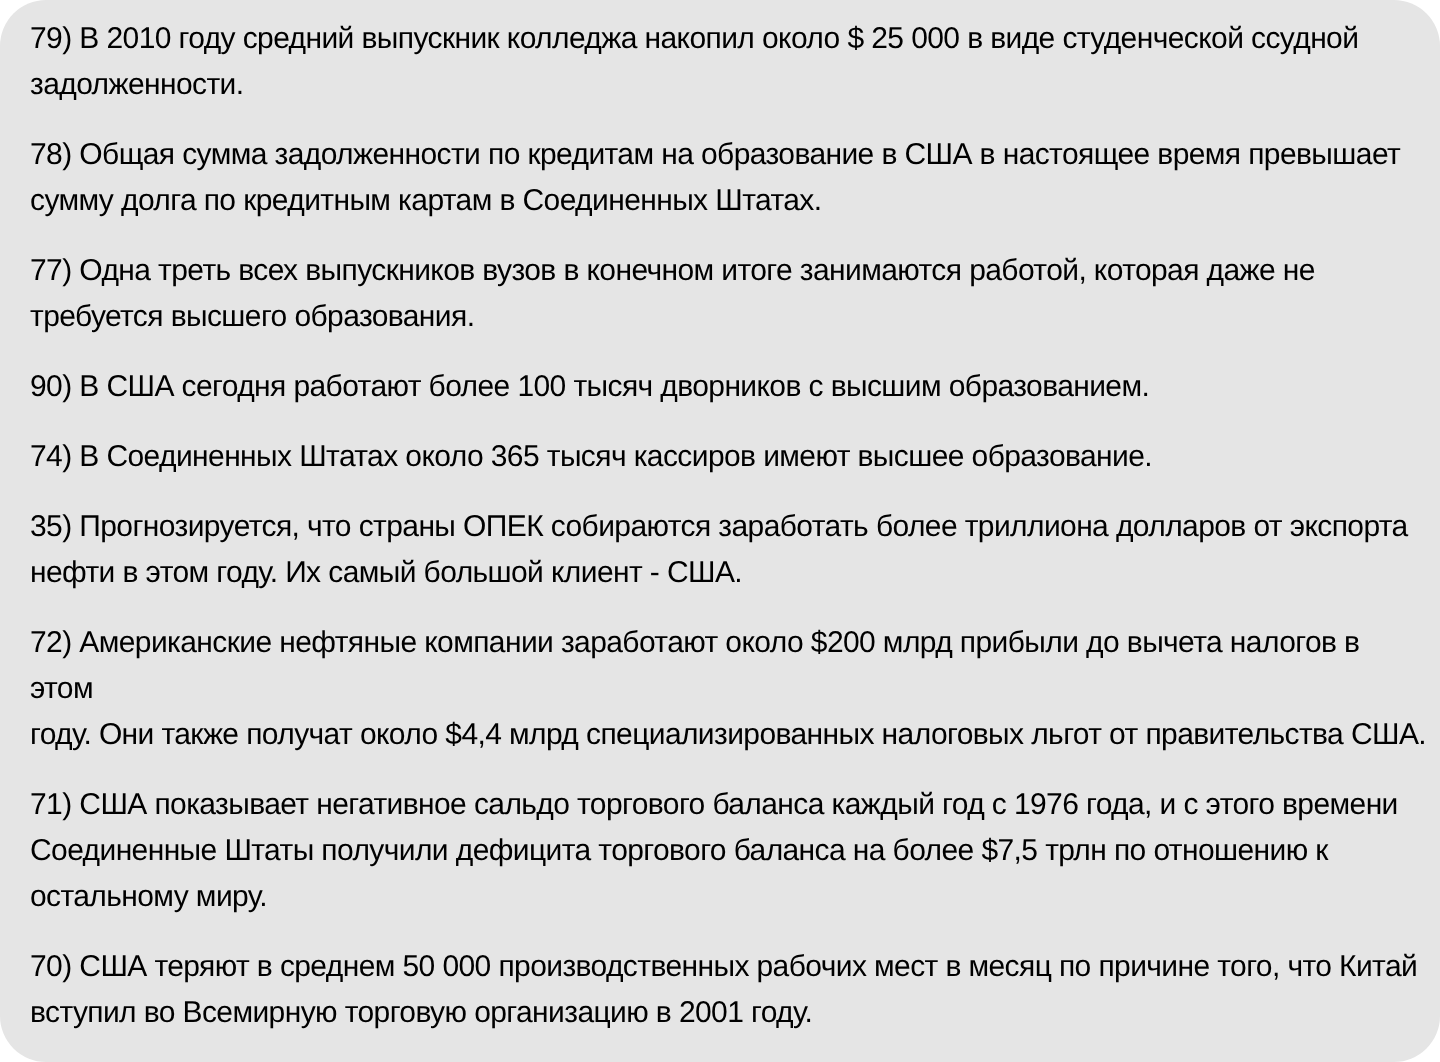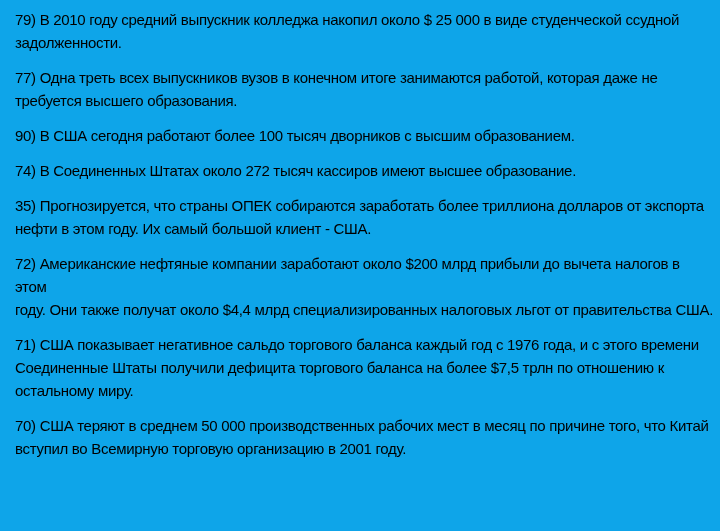--- a/index.html
+++ b/index.html
@@ -15,40 +15,43 @@
   .page {
     box-sizing: border-box;
     width: 720px;
     height: 531px;
     padding: 8px 6px 0 15px;
     font-family: "Liberation Sans", "DejaVu Sans", sans-serif;
     font-size: 15px;
     line-height: 23px;
     letter-spacing: -0.3px;
     color: #000000;
-    background: #0ea5e9;
+    background: #e5e5e5;
+    border-radius: 23px;
   }
   p.fact {
     margin: 0 0 12px 0;
     white-space: pre-line;
   }
   p.fact:last-child {
     margin-bottom: 0;
   }
 </style>
 </head>
 <body>
 
 <div class="page">
   <p class="fact"><span>79)</span> <span>В 2010 году средний выпускник колледжа накопил около $ 25 000 в виде студенческой ссудной
 задолженности.</span></p>
+  <p class="fact"><span>78)</span> <span>Общая сумма задолженности по кредитам на образование в США в настоящее время превышает
+сумму долга по кредитным картам в Соединенных Штатах.</span></p>
   <p class="fact"><span>77)</span> <span>Одна треть всех выпускников вузов в конечном итоге занимаются работой, которая даже не
 требуется высшего образования.</span></p>
   <p class="fact"><span>90)</span> <span>В США сегодня работают более 100 тысяч дворников с высшим образованием.</span></p>
-  <p class="fact"><span>74)</span> <span>В Соединенных Штатах около 272 тысяч кассиров имеют высшее образование.</span></p>
+  <p class="fact"><span>74)</span> <span>В Соединенных Штатах около 365 тысяч кассиров имеют высшее образование.</span></p>
   <p class="fact"><span>35)</span> <span>Прогнозируется, что страны ОПЕК собираются заработать более триллиона долларов от экспорта
 нефти в этом году. Их самый большой клиент - США.</span></p>
   <p class="fact"><span>72)</span> <span>Американские нефтяные компании заработают около $200 млрд прибыли до вычета налогов в этом
 году. Они также получат около $4,4 млрд специализированных налоговых льгот от правительства США.</span></p>
   <p class="fact"><span>71)</span> <span>США показывает негативное сальдо торгового баланса каждый год с 1976 года, и с этого времени
 Соединенные Штаты получили дефицита торгового баланса на более $7,5 трлн по отношению к
 остальному миру.</span></p>
   <p class="fact"><span>70)</span> <span>США теряют в среднем 50 000 производственных рабочих мест в месяц по причине того, что Китай
 вступил во Всемирную торговую организацию в 2001 году.</span></p>
 </div>

